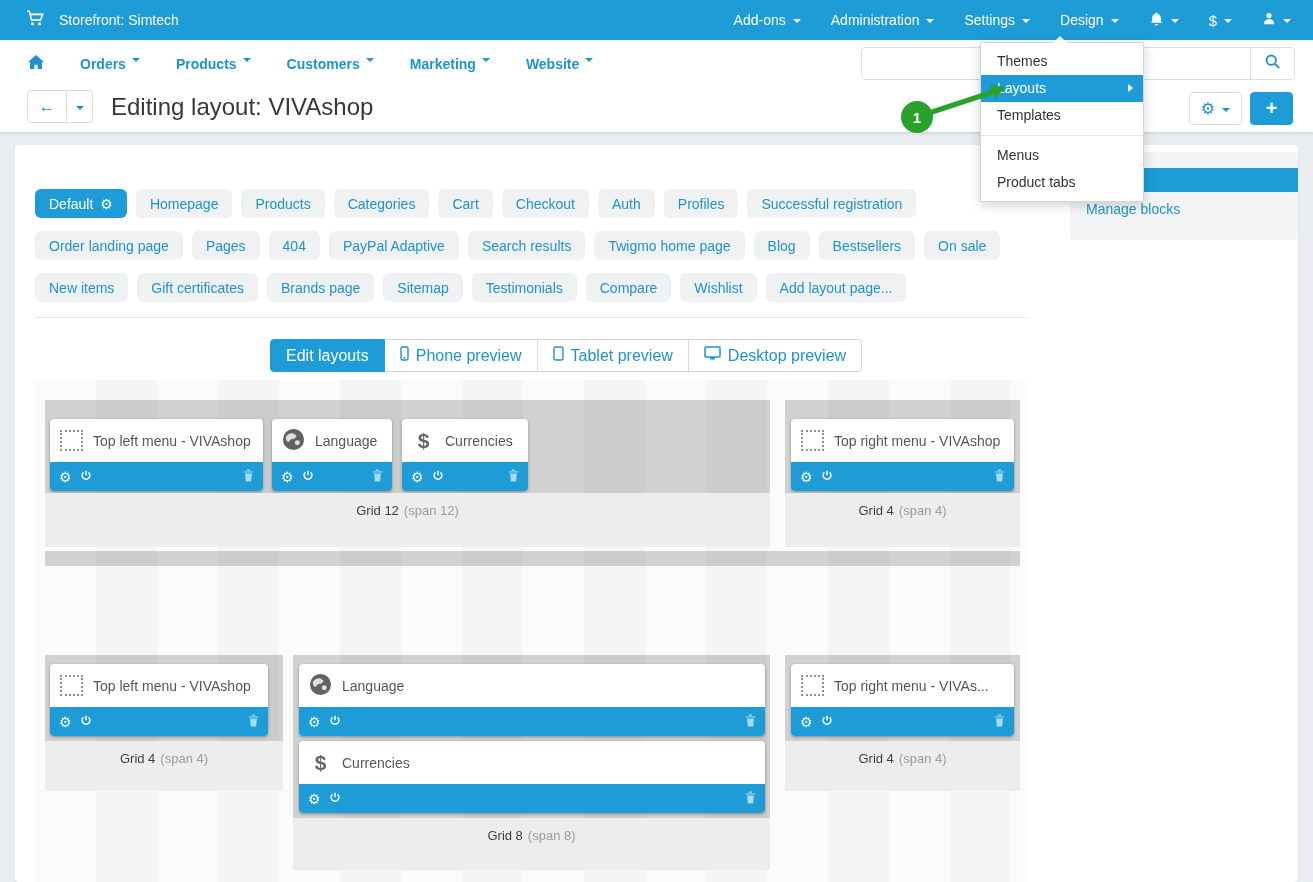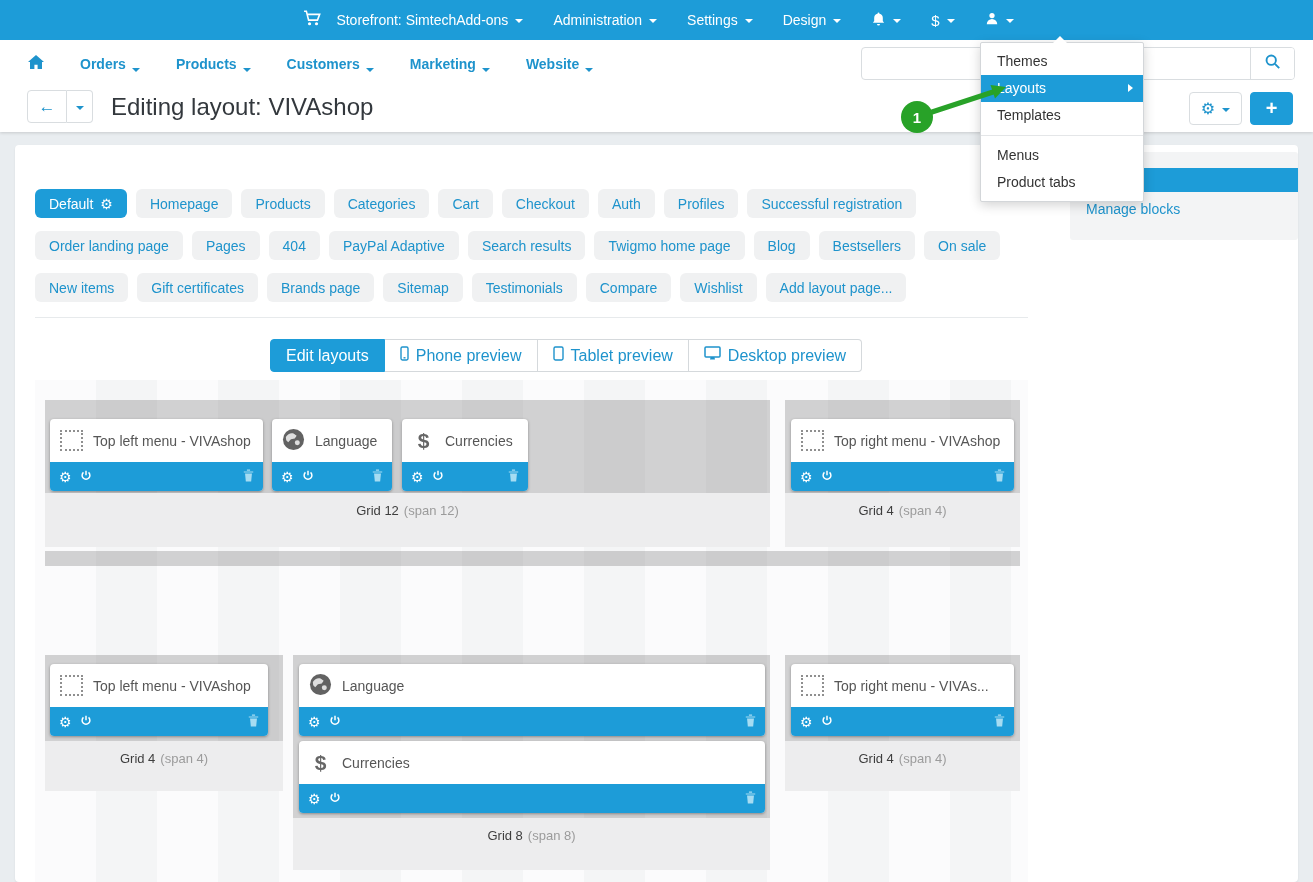--- a/index.html
+++ b/index.html
@@ -1,31 +1,31 @@
 <!DOCTYPE html>
 <html><head>
 <meta charset="utf-8">
 <style>
   * { box-sizing: border-box; margin: 0; padding: 0; }
   html,body { width:1313px; height:882px; overflow:hidden;
     font-family:"Liberation Sans","DejaVu Sans",sans-serif; background:#e9edf0; }
 
   
   .topbar { height:40px; background:#1d9cd8; display:flex; align-items:center;
-    justify-content:center; padding:0 22px 0 26px; position:relative; z-index:20; }
+    justify-content:space-between; padding:0 22px 0 26px; position:relative; z-index:20; }
   .topbar-left { display:flex; align-items:center; gap:14px; color:#fff; font-size:14px; }
   .topbar-right { display:flex; align-items:center; gap:30px; }
   .tb-item { display:flex; align-items:center; gap:7px; color:#fff; font-size:14px; cursor:pointer; }
   .caret { display:inline-block; width:0; height:0; border-left:4px solid transparent;
     border-right:4px solid transparent; border-top:4px solid currentColor; margin-top:2px; }
 
   
   .header-block { background:#fff; box-shadow:0 1px 3px rgba(0,0,0,.15); position:relative; z-index:10; }
   .navbar { height:47px; display:flex; align-items:center; gap:36px; padding:0 28px; position:relative; }
-  .nav-item { display:flex; align-items:flex-end; gap:6px; color:#1e93cc; font-size:14px;
+  .nav-item { display:flex; align-items:flex-start; gap:6px; color:#1e93cc; font-size:14px;
     font-weight:700; cursor:pointer; }
   .search-group { position:absolute; right:18px; top:7px; height:33px; display:flex;
     border:1px solid #d9dde0; border-radius:4px; background:#fff; overflow:hidden; }
   .qs-btn { display:flex; align-items:flex-start; gap:7px; padding:0 14px; color:#1e93cc;
     font-size:14px; border-right:1px solid #d9dde0; cursor:pointer; white-space:nowrap;margin-top:44px; }
   .search-input { width:238px; border:0; outline:none; padding:0 10px; font-size:14px; }
   .search-btn { width:44px; border-left:1px solid #d9dde0; display:flex; align-items:center;
     justify-content:center; cursor:pointer; background:#fff; }
 
   .titlebar { height:45px; display:flex; align-items:center; padding:0 20px 6px 27px; position:relative; }

